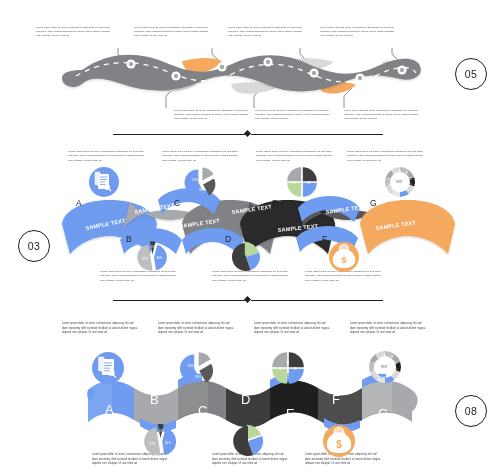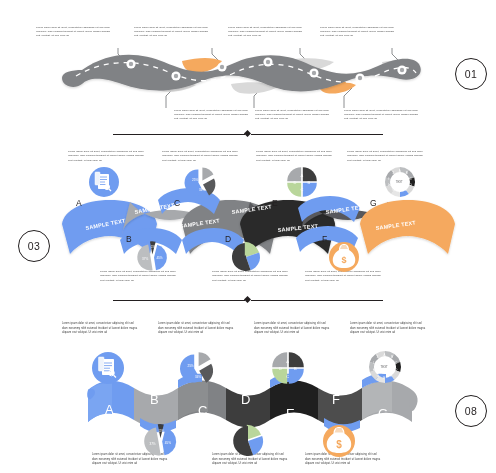--- a/index.html
+++ b/index.html
@@ -57,21 +57,21 @@
   .quadlbl{font-size:4px;fill:#ffffff;font-family:"Liberation Sans",sans-serif;}
 </style>
 </head>
 <body>
 
 <div class="page">
 
   <div class="section" id="sec1">
 
     <div class="badge" style="left:455px;top:58px;">
-      <span>01</span>
+      <span>05</span>
     </div>
 
     <div class="tblock" style="left:36px;top:26px;">
       <p>Lorem ipsum dolor sit amet, consectetuer adipiscing elit sed diam nonummy nibh euismod tincidunt ut laoreet dolore magna aliquam erat volutpat. Ut wisi enim ad</p>
     </div>
     <div class="tblock" style="left:134px;top:26px;">
       <p>Lorem ipsum dolor sit amet, consectetuer adipiscing elit sed diam nonummy nibh euismod tincidunt ut laoreet dolore magna aliquam erat volutpat. Ut wisi enim ad</p>
     </div>
     <div class="tblock" style="left:228px;top:26px;">
       <p>Lorem ipsum dolor sit amet, consectetuer adipiscing elit sed diam nonummy nibh euismod tincidunt ut laoreet dolore magna aliquam erat volutpat. Ut wisi enim ad</p>

